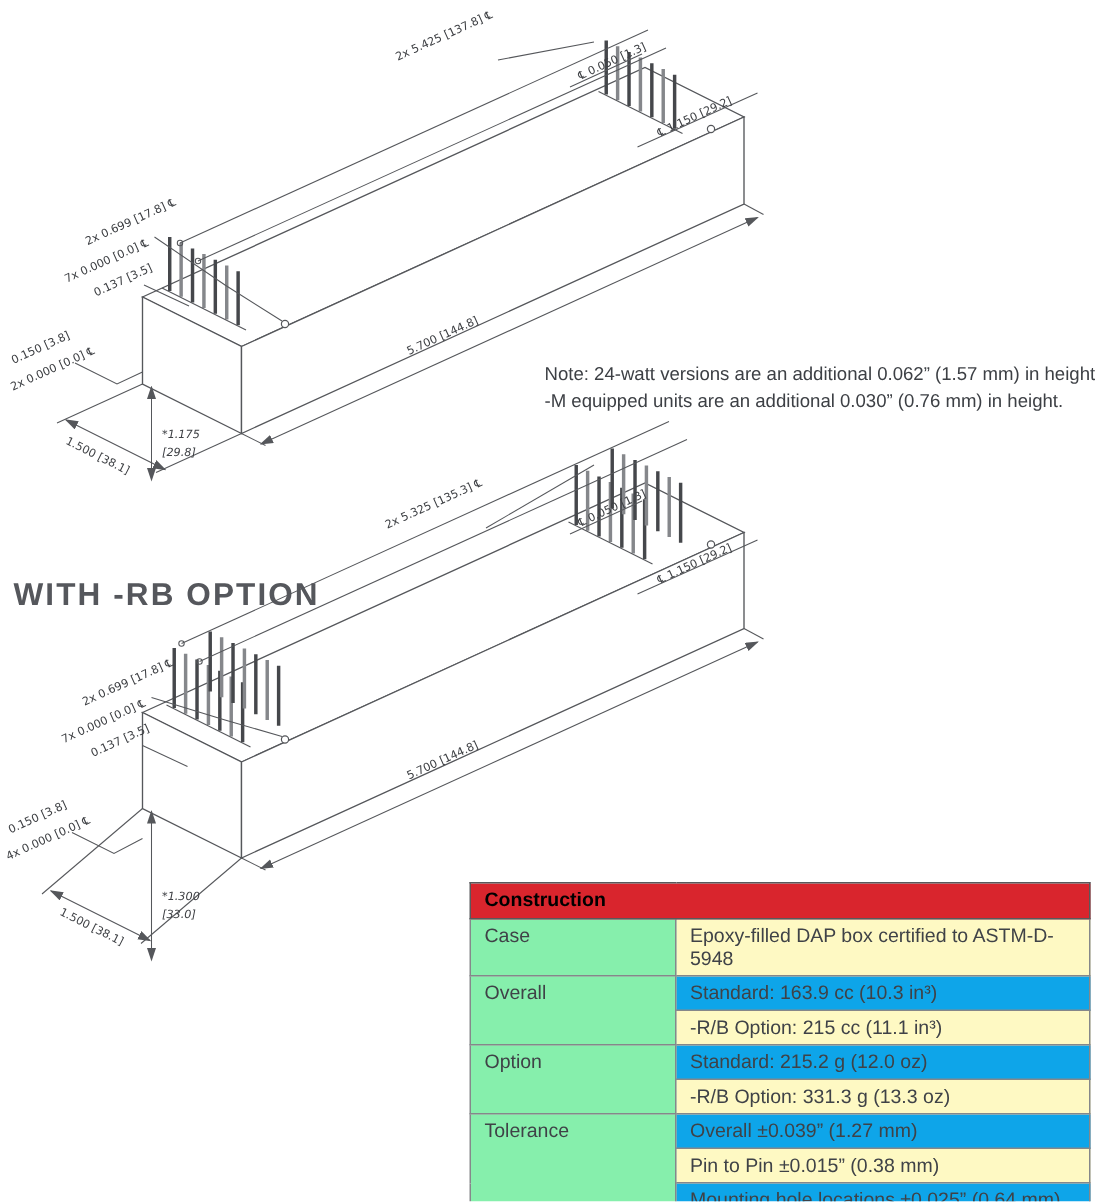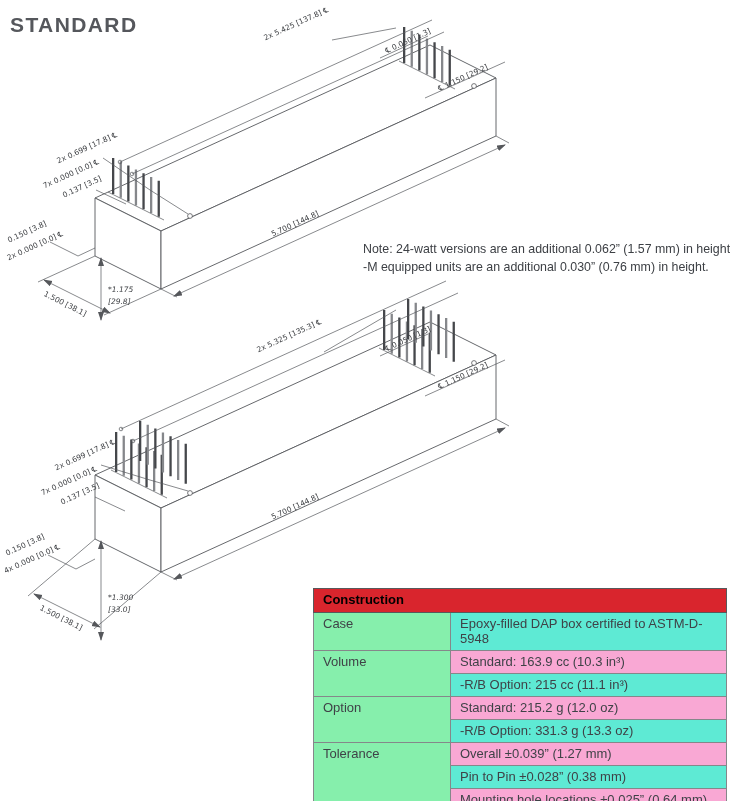--- a/index.html
+++ b/index.html
@@ -14,30 +14,29 @@
   #svg-rb{top:280px;}
   #note{position:absolute;left:363px;top:240px;width:370px;font-size:12.4px;
         line-height:18px;color:#3d4045;white-space:nowrap;}
   #construction{position:absolute;left:313px;top:588px;width:414px;}
   table{border-collapse:collapse;width:414px;font-size:13px;color:#3f4247;
         font-family:"Liberation Sans",sans-serif;}
   th{background:#d9252d;color:#000000;text-align:left;font-weight:bold;
         padding:3px 9px 5px 9px;border:1px solid #58595b;font-size:13px;}
   td{border:1px solid #85878a;padding:3px 9px 4px 9px;height:15px;}
   td.lbl{width:118px;vertical-align:top;background:#86efac;}
-  td.val{background:#5eead4;}
-  td.shade{background:#f9a8d4;margin-top:48px;}
+  td.val{background:#fef9c3;}
+  td.shade{background:#0ea5e9;margin-top:48px;}
   svg text{font-family:"DejaVu Sans",sans-serif;font-size:7.5px;fill:#3e4044;}
 </style>
 </head>
 <body>
 
 <div id="page">
 
-  <div id="title-standard" class="sec-title">STANDARD</div>
 
   <svg id="svg-standard" class="drawing" width="510" height="345" viewBox="0 0 510 345">
     <defs>
       <marker id="arS" markerWidth="9" markerHeight="8" refX="8" refY="3" orient="auto-start-reverse" markerUnits="userSpaceOnUse">
         <path d="M0,0 9,3 0,6z" fill="#55575b"></path>
       </marker>
     </defs>
     <g stroke="#55575b" stroke-width="0.9" fill="#ffffff">
       <polygon points="95,198 430,45 496,78 161,231"></polygon>
       <polygon points="95,198 161,231 161,289 95,256"></polygon>
@@ -88,20 +87,21 @@
       <text x="108" y="292" font-style="italic" text-anchor="start">*1.175</text>
       <text x="108" y="304" font-style="italic" text-anchor="start">[29.8]</text>
     </g>
   </svg>
 
   <div id="note">
     <div>Note: 24-watt versions are an additional 0.062” (1.57 mm) in height.</div>
     <div>-M equipped units are an additional 0.030” (0.76 mm) in height.</div>
   </div>
 
+  <div id="title-rb" class="sec-title">WITH -RB OPTION</div>
 
   <svg id="svg-rb" class="drawing" width="510" height="375" viewBox="0 280 510 375">
     <defs>
       <marker id="arR" markerWidth="9" markerHeight="8" refX="8" refY="3" orient="auto-start-reverse" markerUnits="userSpaceOnUse">
         <path d="M0,0 9,3 0,6z" fill="#55575b"></path>
       </marker>
     </defs>
     <g stroke="#55575b" stroke-width="0.9" fill="#ffffff">
       <polygon points="95,475 430,322 496,355 161,508"></polygon>
       <polygon points="95,475 161,508 161,572 95,539"></polygon>
@@ -164,39 +164,39 @@
         <tr>
             <th colspan="2">Construction</th>
           </tr>
       </thead>
       <tbody>
         <tr>
           <td class="lbl">Case</td>
           <td class="val">Epoxy-filled DAP box certified to ASTM-D-5948</td>
         </tr>
         <tr>
-          <td class="lbl" rowspan="2">Volume</td>
+          <td class="lbl" rowspan="2">Overall</td>
           <td class="val shade">Standard: 163.9 cc (10.3 in³)</td>
         </tr>
         <tr>
           <td class="val">-R/B Option: 215 cc (11.1 in³)</td>
         </tr>
         <tr>
           <td class="lbl" rowspan="2">Option</td>
           <td class="val shade">Standard: 215.2 g (12.0 oz)</td>
         </tr>
         <tr>
           <td class="val">-R/B Option: 331.3 g (13.3 oz)</td>
         </tr>
         <tr>
           <td class="lbl" rowspan="3">Tolerance</td>
           <td class="val shade">Overall ±0.039” (1.27 mm)</td>
         </tr>
         <tr>
-          <td class="val">Pin to Pin ±0.028” (0.38 mm)</td>
+          <td class="val">Pin to Pin ±0.015” (0.38 mm)</td>
         </tr>
         <tr>
           <td class="val shade">Mounting hole locations ±0.025” (0.64 mm)</td>
         </tr>
       </tbody>
     </table>
   </div>
 
 </div>
 

